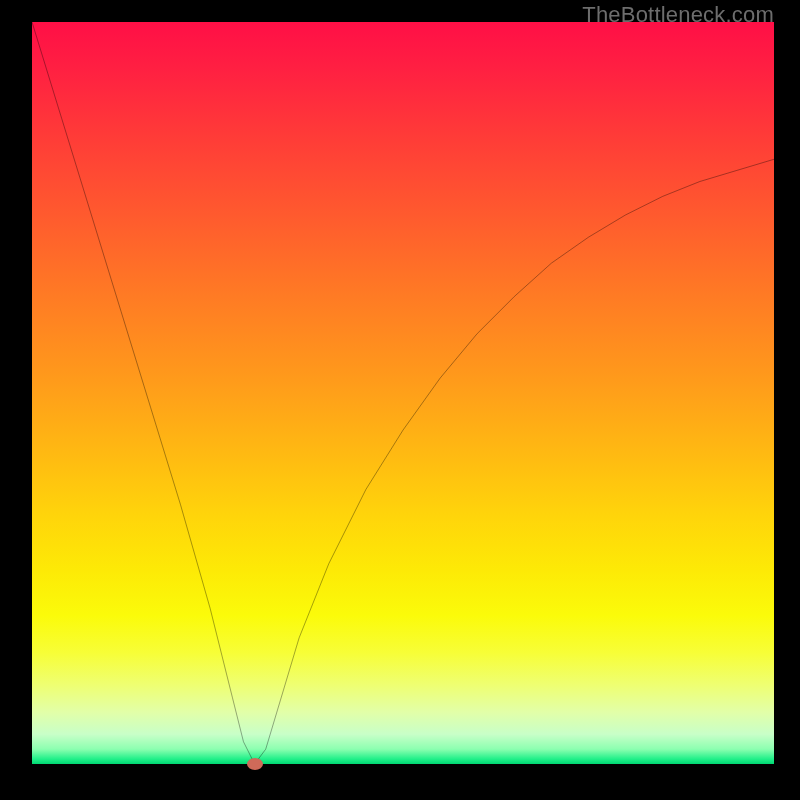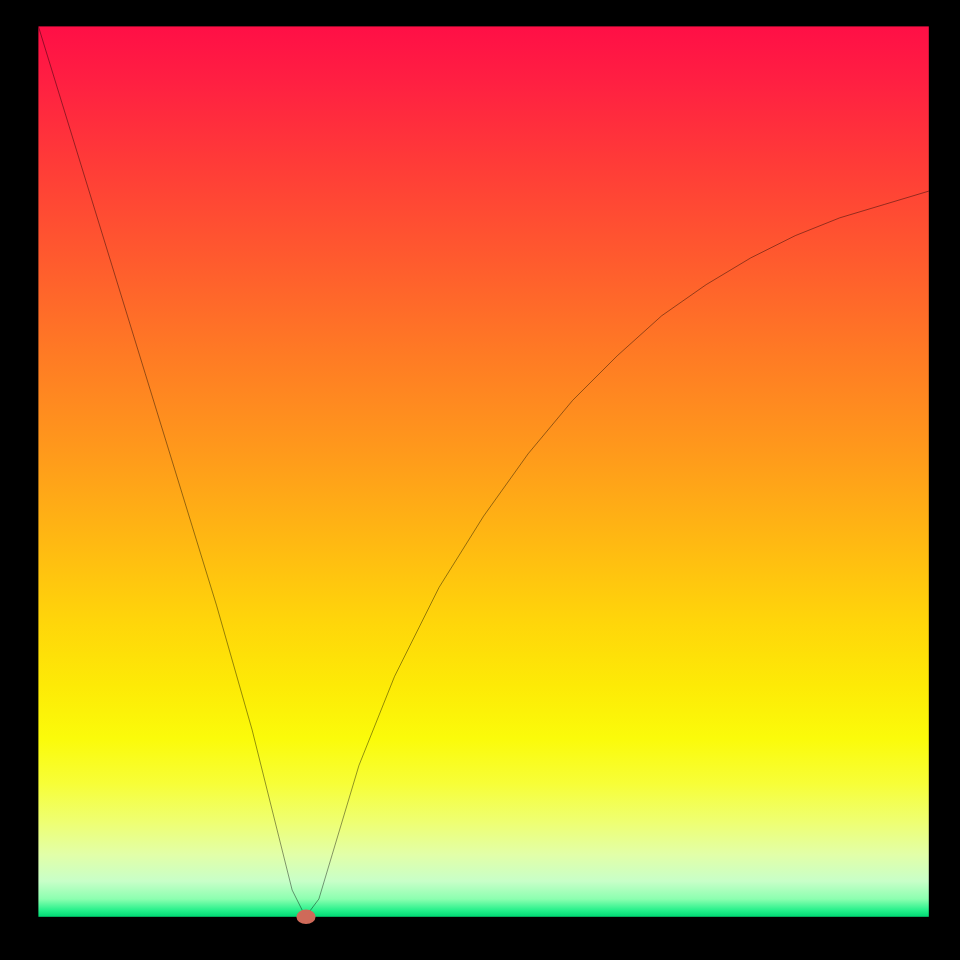--- a/index.html
+++ b/index.html
@@ -76,13 +76,14 @@
 <div class="stage">
 
   <div class="plot"></div>
 
   <svg class="curve-svg" viewBox="0 0 100 100" preserveAspectRatio="none">
     <path id="curve-path" fill="none" stroke="#000" stroke-width="0.35" vector-effect="non-scaling-stroke" stroke-linecap="round" stroke-linejoin="round" d="M0.00 0.00 L4.00 13.00 L8.00 26.00 L12.00 39.00 L16.00 52.00 L20.00 65.00 L24.00 79.00 L27.00 91.00 L28.50 97.00 L30.00 100.00 L31.50 98.00 L33.00 93.00 L36.00 83.00 L40.00 73.00 L45.00 63.00 L50.00 55.00 L55.00 48.00 L60.00 42.00 L65.00 37.00 L70.00 32.50 L75.00 29.00 L80.00 26.00 L85.00 23.50 L90.00 21.50 L95.00 20.00 L100.00 18.50"></path>
   </svg>
 
   <div class="dot" id="marker-dot" style="left: 254.6px; top: 764px;"></div>
 
+  <div class="attribution">TheBottleneck.com</div>
 </div>
 
 </body></html>

